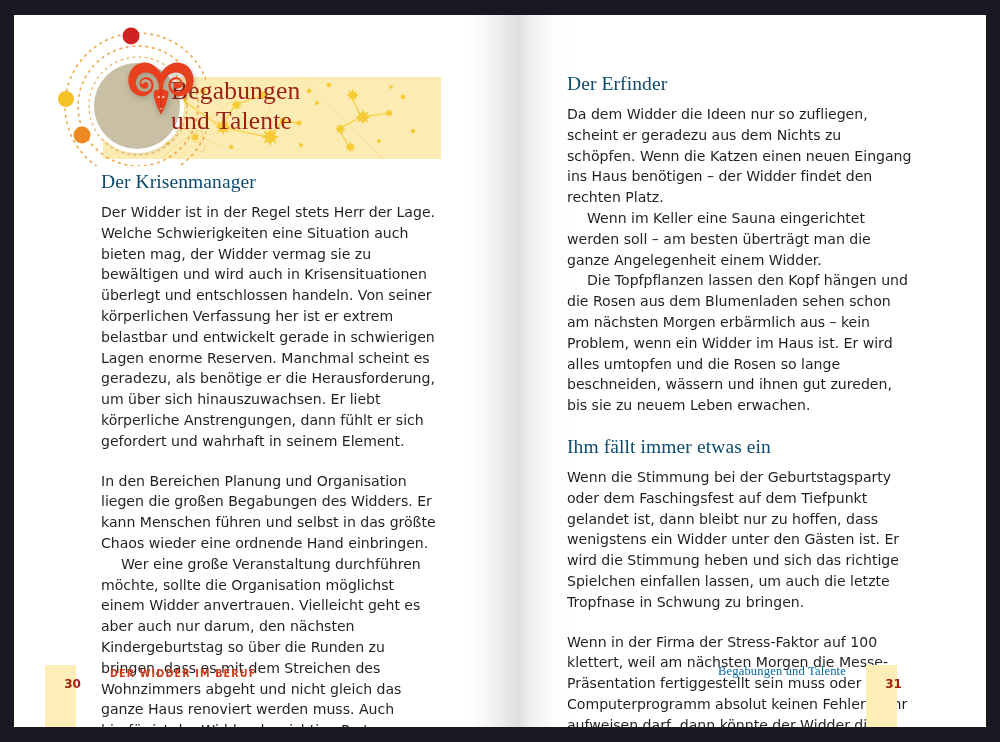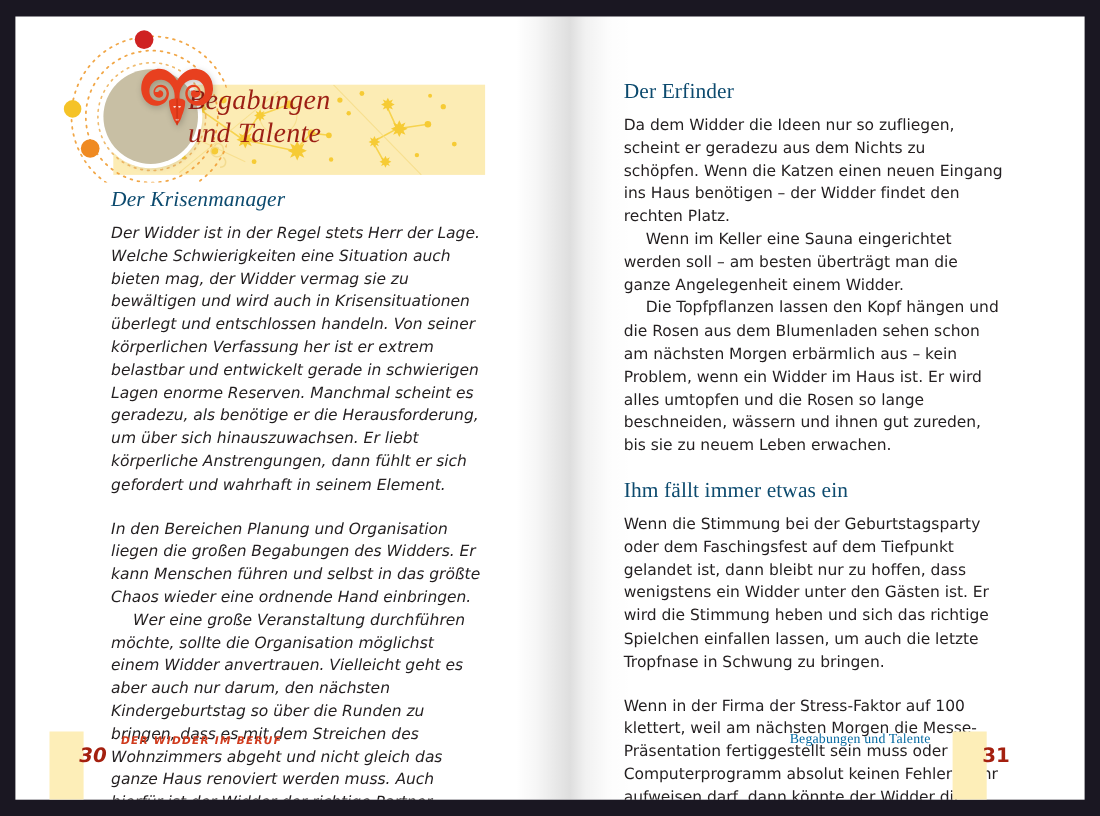--- a/index.html
+++ b/index.html
@@ -49,21 +49,21 @@
         rgba(0,0,0,0.00) 100%);
     pointer-events: none;
     z-index: 5;
   }
 
   .page {
     position: absolute;
     top: 0;
     height: 712px;
   }
-  #page-left  { left: 0px;   width: 500px; font-style: italic; }
+  #page-left  { left: 0px;   width: 500px; }
   #page-right { left: 500px; width: 472px; }
 
   
   #banner-wrap {
     position: absolute;
     left: 32px;
     top: 11px;
     width: 430px;
     height: 140px;
   }
@@ -163,23 +163,22 @@
   #folio-tab-right { right: 89px; }
 
   .folio-num {
     position: absolute;
     top: 12px;
     left: 0;
     width: 55px;
     text-align: center;
     font-family: "DejaVu Sans", sans-serif;
     font-weight: bold;
-    font-size: 18px;
+    font-size: 12px;
     color: #a4200f;
-    padding-left: 12px;
   }
 
   .running-head {
     position: absolute;
     bottom: 48px;
     font-size: 10.5px;
     color: #cf3b1d;
   }
   #running-head-left {
     left: 96px;

